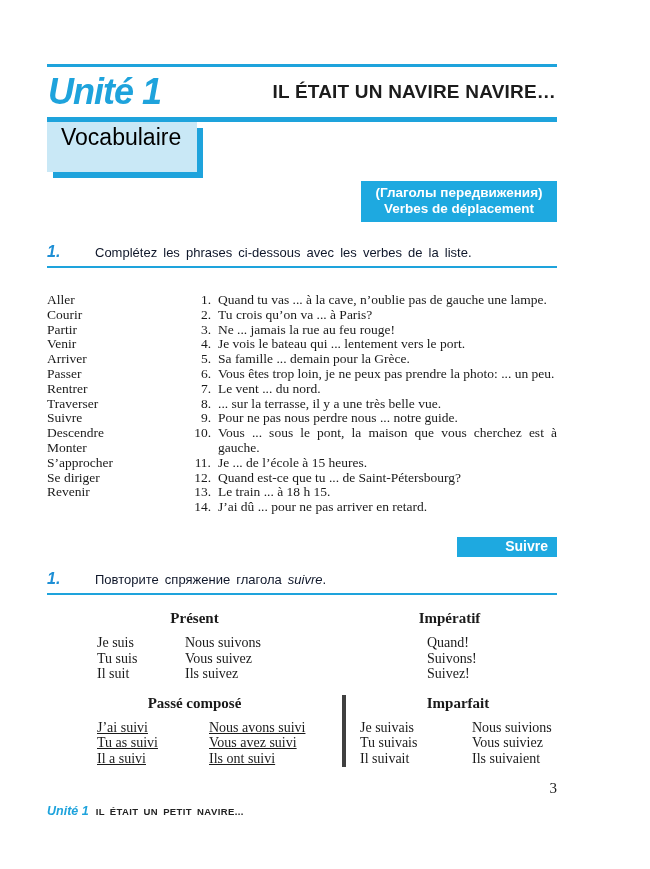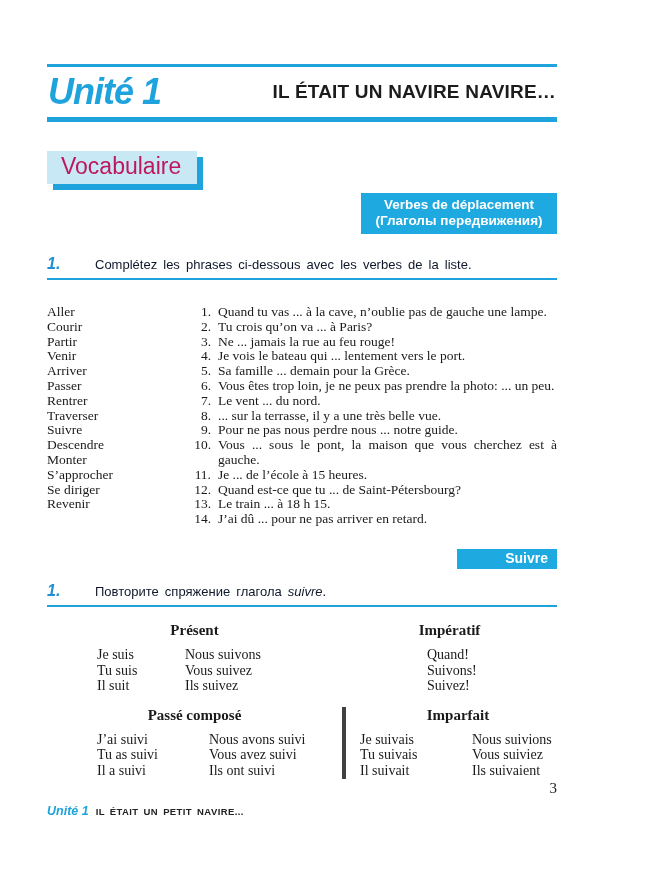--- a/index.html
+++ b/index.html
@@ -10,23 +10,23 @@
 
   
   .unit-header{margin-top:64px;border-top:3px solid #1ea3dc;border-bottom:5px solid #1ea3dc;
                display:flex;align-items:center;justify-content:space-between;height:50px;padding:0 1px;}
   .unit-name{font-family:"Liberation Sans",sans-serif;font-weight:bold;font-style:italic;
              font-size:36px;color:#1ea3dc;letter-spacing:-1px;}
   .unit-title{font-family:"Liberation Sans",sans-serif;font-weight:bold;font-size:19px;
               color:#1c1c1c;letter-spacing:0.2px;}
 
   
-  .vocab-box{display:inline-block;margin-top:29px;background:#c9e8f6;
-             box-shadow:6px 6px 0 #1ea3dc;padding:2px 16px 4px 14px;
-             font-family:"Liberation Sans",sans-serif;font-size:23px;color:#be185d;}
+  .vocab-box{display:inline-block;background:#c9e8f6;
+             box-shadow:6px 6px 0 #1ea3dc;padding:2px 16px 21px 14px;
+             font-family:"Liberation Sans",sans-serif;font-size:23px;color:#000000;}
 
   
   .topic-box{width:196px;margin-left:auto;margin-top:9px;background:#1ea9e0;color:#ffffff;
              font-family:"Liberation Sans",sans-serif;font-weight:bold;font-size:13.5px;
              text-align:center;line-height:16px;padding:4px 4px 5px;box-sizing:border-box;}
 
   
   .ex-header{display:flex;align-items:baseline;border-bottom:2px solid #1ea3dc;padding-bottom:5px;}
   .ex-num{width:48px;flex:none;font-family:"Liberation Sans",sans-serif;font-weight:bold;
           font-style:italic;font-size:16px;color:#1e8fd5;}
@@ -51,21 +51,21 @@
 
   
   .conj{margin-top:15px;font-size:14px;}
   .conj-row{display:grid;grid-template-columns:295px 1fr;}
   .conj-row.second{margin-top:13px;}
   .conj-row.second .half-right{border-left:4px solid #404040;padding-left:13px;}
   .conj-title{font-weight:bold;font-size:15px;text-align:center;margin-bottom:8px;}
   .pair{display:grid;line-height:15.6px;}
   .pres-left .pair{margin-left:50px;grid-template-columns:88px auto;}
   .imper .pair{margin-left:85px;grid-template-columns:auto;}
-  .pc-left .pair{margin-left:50px;grid-template-columns:112px auto;}
+  .pc-left .pair{margin-left:50px;grid-template-columns:112px auto;text-decoration:underline;}
   .imparf .pair{grid-template-columns:112px auto;margin-left:1px;}
 
   
   .page-num{position:absolute;top:780px;left:47px;width:510px;text-align:right;
             font-size:15px;color:#1a1a1a;}
   .footer-line{position:absolute;top:804px;left:47px;display:flex;align-items:baseline;gap:7px;}
   .footer-unit{font-family:"Liberation Sans",sans-serif;font-weight:bold;font-style:italic;
                font-size:12.5px;color:#1ea3dc;}
   .footer-title{font-family:"Liberation Sans",sans-serif;font-weight:bold;font-size:9.5px;
                 color:#222;letter-spacing:0.4px;word-spacing:2px;}
@@ -79,22 +79,22 @@
   <div class="unit-header">
     <span class="unit-name">Unité 1</span>
     <span class="unit-title">IL ÉTAIT UN NAVIRE NAVIRE…</span>
   </div>
 
   
   <div class="vocab-box">Vocabulaire</div>
 
   
   <div class="topic-box">
+    <div>(Глаголы передвижения)</div>
     <div>Verbes de déplacement</div>
-    <div>(Глаголы передвижения)</div>
   </div>
 
   
   <div class="ex-header ex1-header">
     <span class="ex-num">1.</span>
     <span class="ex-instr">Complétez les phrases ci-dessous avec les verbes de la liste.</span>
   </div>
 
   
   <div class="ex1-body">

